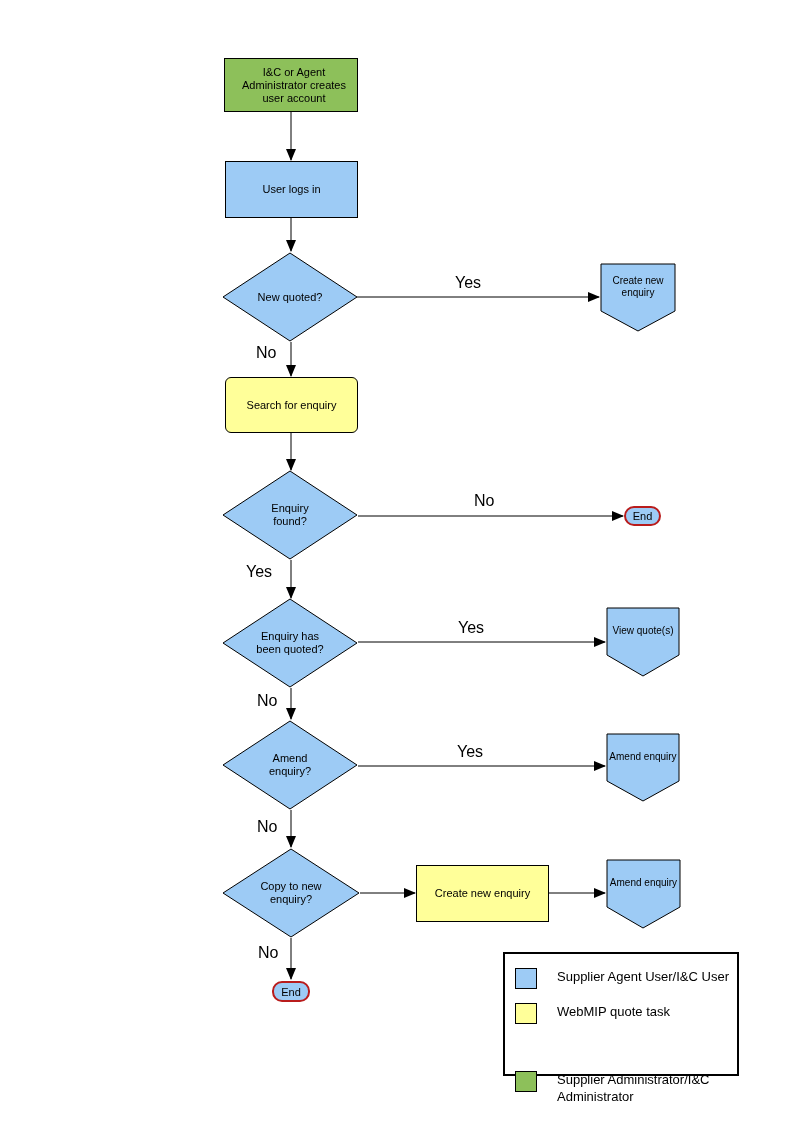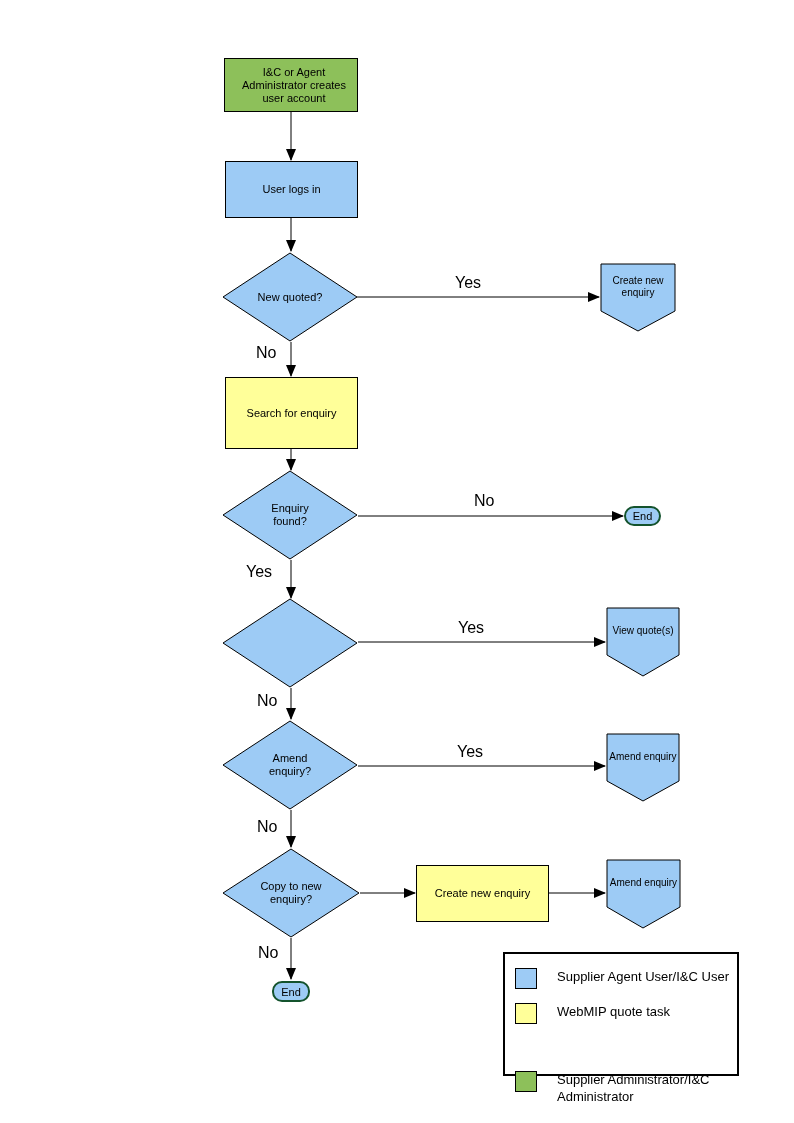--- a/index.html
+++ b/index.html
@@ -16,21 +16,21 @@
   .shape-wrap svg{position:absolute;left:0;top:0;display:block;}
   .shape-label{
     position:absolute;display:flex;align-items:center;justify-content:center;text-align:center;
     font-size:11px;line-height:13px;
   }
   .pent-label{
     position:absolute;left:0;right:0;top:0;height:48px;display:flex;align-items:center;justify-content:center;
     text-align:center;font-size:10px;line-height:12px;
   }
   .endcap{
-    position:absolute;border:2px solid #14532d;border-radius:10px;display:flex;align-items:center;justify-content:center;
+    position:absolute;border:2px solid #b91c1c;border-radius:10px;display:flex;align-items:center;justify-content:center;
     font-size:11px;box-sizing:border-box;
   }
   .edge-label{position:absolute;font-size:16px;line-height:26px;white-space:nowrap;}
   .legend{position:absolute;left:503px;top:952px;width:236px;height:124px;border:2px solid #000;box-sizing:border-box;background:#fff;}
   .legend-row{position:absolute;left:10px;display:flex;align-items:flex-start;}
   .legend-swatch{width:20px;height:19px;border:1px solid #000;flex:0 0 auto;}
   .legend-label{margin-left:20px;font-size:13px;line-height:17px;width:185px;}
 </style>
 </head>
 <body>
@@ -60,21 +60,21 @@
   </svg>
 
   <div class="node-rect" style="left: 224px; top: 58px; width: 134px; height: 54px; background-color: rgb(141, 192, 90); padding-left: 8px;">
     <span>I&amp;C or Agent Administrator creates user account</span>
   </div>
 
   <div class="node-rect" style="left: 225px; top: 161px; width: 133px; height: 57px; background-color: rgb(157, 203, 245);">
     <span>User logs in</span>
   </div>
 
-  <div class="node-rect" style="left: 225px; top: 377px; width: 133px; height: 72px; background-color: rgb(255, 255, 153);">
+  <div class="node-rect" style="left: 225px; top: 377px; width: 133px; height: 56px; background-color: rgb(255, 255, 153); border-radius: 6px;">
     <span>Search for enquiry</span>
   </div>
 
   <div class="node-rect" style="left: 416px; top: 865px; width: 133px; height: 57px; background-color: rgb(255, 255, 153);">
     <span>Create new enquiry</span>
   </div>
 
   <div class="shape-wrap" style="left:222px;top:252px;width:136px;height:90px;">
     <svg width="136" height="90" viewBox="0 0 136 90">
       <polygon points="68,1 135,45 68,89 1,45" stroke="#000" stroke-width="1" fill="#9DCBF5"></polygon>
@@ -86,20 +86,21 @@
     <svg width="136" height="90" viewBox="0 0 136 90">
       <polygon points="68,1 135,45 68,89 1,45" stroke="#000" stroke-width="1" fill="#9DCBF5"></polygon>
     </svg>
     <div class="shape-label" style="left:40px;top:0;width:56px;height:90px;">Enquiry found?</div>
   </div>
 
   <div class="shape-wrap" style="left:222px;top:598px;width:136px;height:90px;">
     <svg width="136" height="90" viewBox="0 0 136 90">
       <polygon points="68,1 135,45 68,89 1,45" stroke="#000" stroke-width="1" fill="#9DCBF5"></polygon>
     </svg>
+    <div class="shape-label" style="left:26px;top:0;width:84px;height:90px;">Enquiry has been quoted?</div>
   </div>
 
   <div class="shape-wrap" style="left:222px;top:720px;width:136px;height:90px;">
     <svg width="136" height="90" viewBox="0 0 136 90">
       <polygon points="68,1 135,45 68,89 1,45" stroke="#000" stroke-width="1" fill="#9DCBF5"></polygon>
     </svg>
     <div class="shape-label" style="left:40px;top:0;width:56px;height:90px;">Amend enquiry?</div>
   </div>
 
   <div class="shape-wrap" style="left:222px;top:848px;width:138px;height:90px;">

